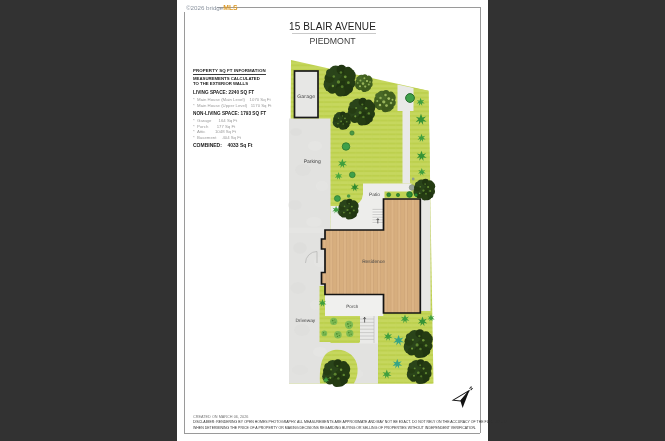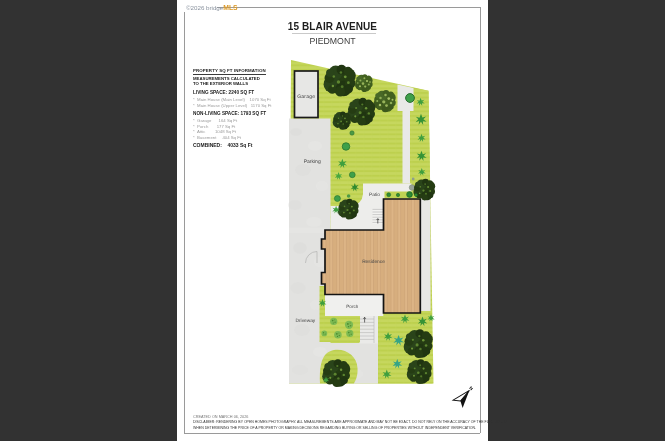--- a/index.html
+++ b/index.html
@@ -1,18 +1,18 @@
 <!DOCTYPE html>
 <html><head><meta charset="utf-8">
 <style>
 html,body{margin:0;padding:0}
 body{width:665px;height:441px;background:#323232;font-family:"Liberation Sans",sans-serif;position:relative;overflow:hidden}
 .page{position:absolute;left:177px;top:0;width:311px;height:441px;background:#ffffff}
 .bl{position:absolute;background:#9a9a9a}
-.title{position:absolute;left:177px;top:21.3px;width:311px;text-align:center;font-size:10px;font-weight:bold;color:#1d1d1d;letter-spacing:0.1px}
+.title{position:absolute;left:177px;top:21.3px;width:311px;text-align:center;font-size:10px;font-weight:normal;color:#1d1d1d;letter-spacing:0.1px}
 .sep{position:absolute;left:291.5px;top:33px;width:84px;height:1px;background:#c9c9c9}
 .sub{position:absolute;left:177px;top:35.2px;width:311px;text-align:center;font-size:9.5px;color:#3a3a3a;letter-spacing:0px;transform:scaleX(.92)}
 .info{position:absolute;left:193px;top:67.5px;color:#222;font-size:4.3px}
 .info .h1{font-size:4.4px;font-weight:bold;line-height:5.2px;letter-spacing:.1px;padding-bottom:1.2px;border-bottom:.9px solid #3a3a3a;width:max-content}
 .info .h2{font-size:4.3px;font-weight:bold;line-height:4.7px}
 .info .sec{font-size:4.7px;font-weight:bold;line-height:5px}
 .info .it{font-size:4.3px;line-height:6px;color:#9b9b9b}
 .foot{position:absolute;color:#4a4a4a;white-space:nowrap}
 </style></head>
 <body>

